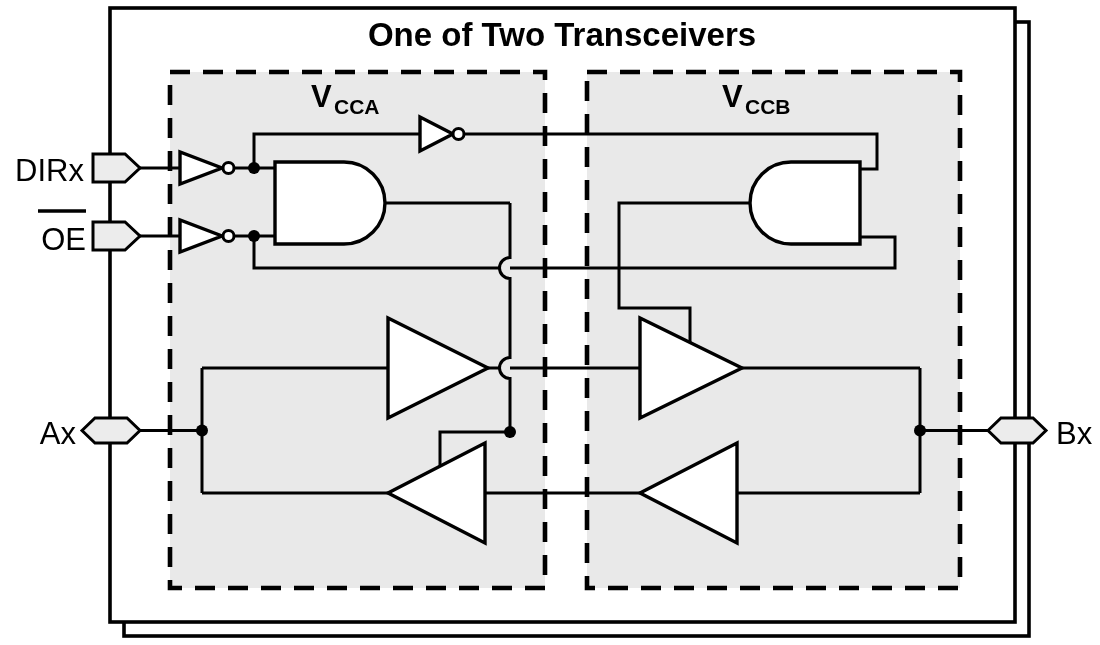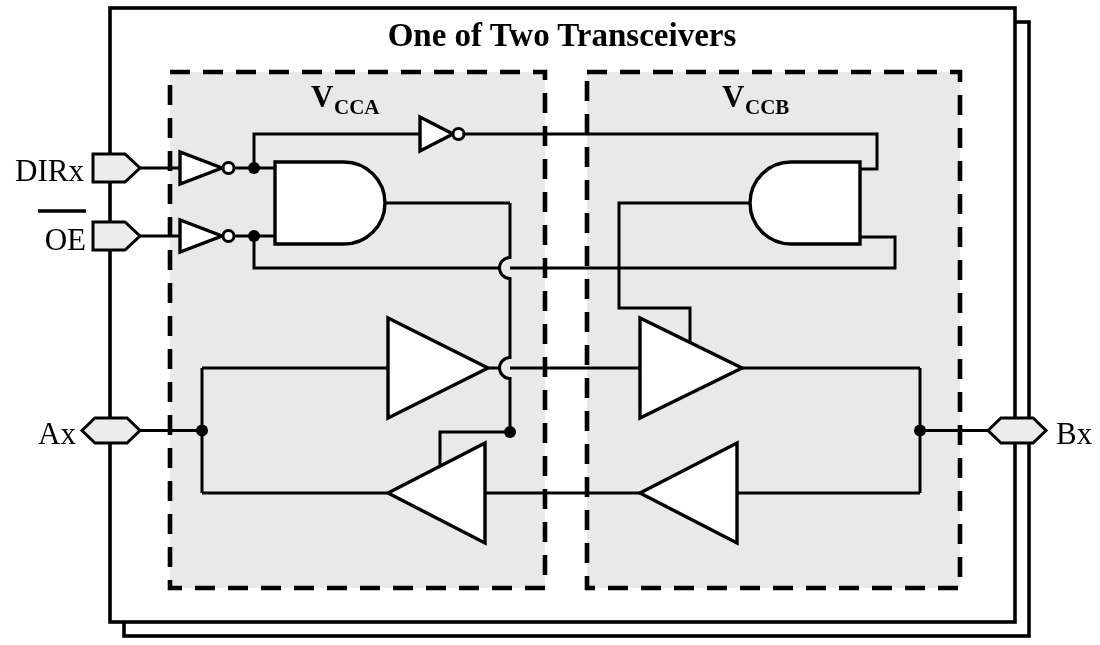--- a/index.html
+++ b/index.html
@@ -1,16 +1,16 @@
 <!DOCTYPE html>
 <html><head>
 <meta charset="utf-8">
 <style>
   html,body{margin:0;padding:0;background:#ffffff;width:1100px;height:645px;overflow:hidden;}
-  .stage{width:1100px;height:645px;position:relative;font-family:Liberation Serif, serif;}
+  .stage{width:1100px;height:645px;position:relative;font-family:Liberation Sans, sans-serif;}
   svg{display:block;}
   .wire{stroke:#000;stroke-width:3;fill:none;}
   .gate{stroke:#000;stroke-width:3.4;fill:#ffffff;}
   .pin{stroke:#000;stroke-width:3;fill:#ececec;}
   .chip{stroke:#000;stroke-width:3.6;fill:#ffffff;}
   .region{fill:#e9e9e9;stroke:#000;stroke-width:4.6;stroke-dasharray:20 13;}
   .dot{fill:#000;stroke:none;}
   .bub{fill:#ffffff;stroke:#000;stroke-width:3;}
   text{fill:#000;}
   .title-txt{font-size:33px;font-weight:bold;}

